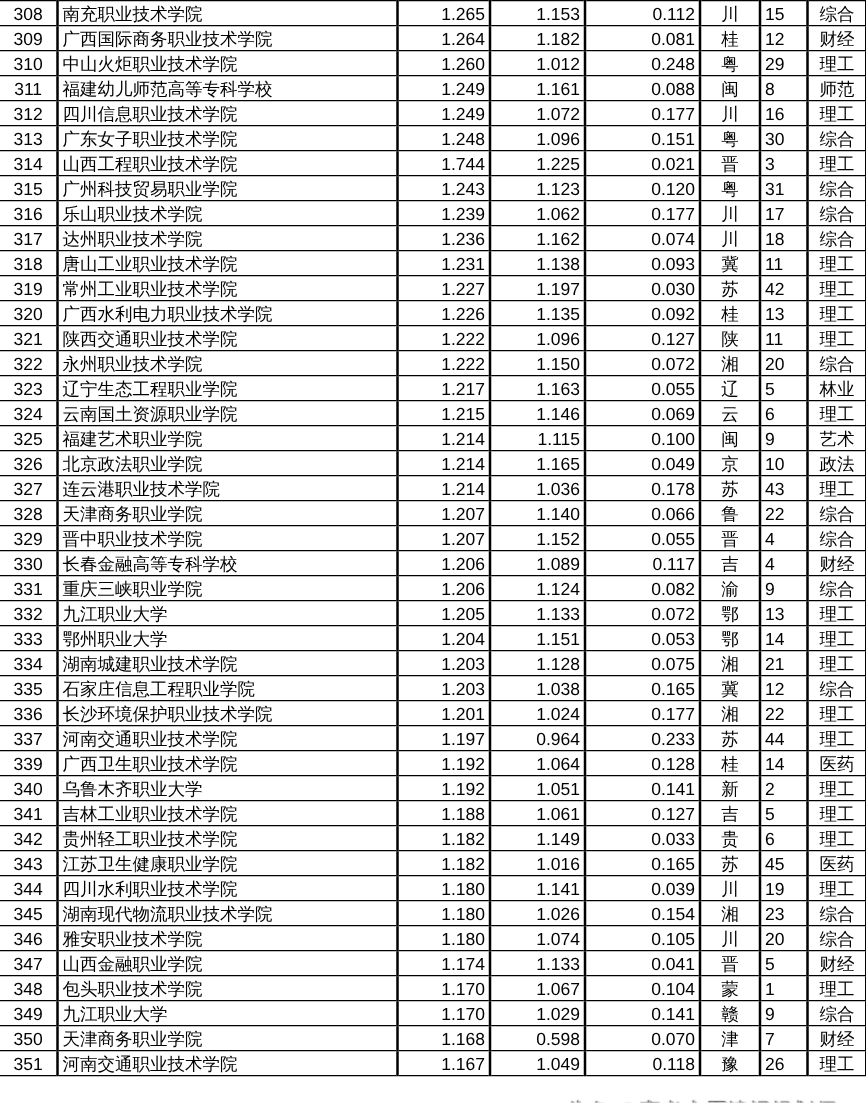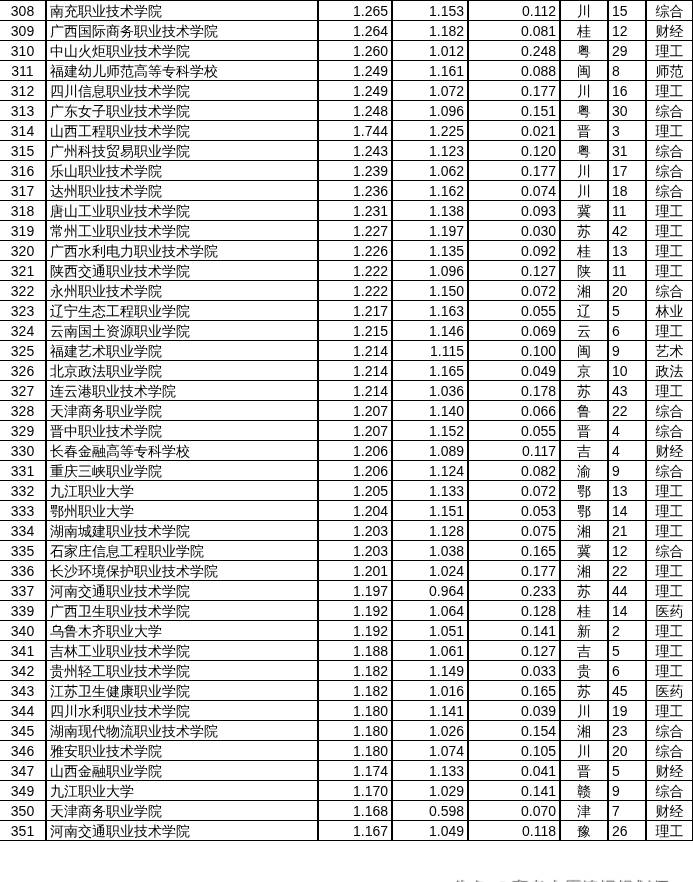--- a/index.html
+++ b/index.html
@@ -520,20 +520,31 @@
     <td class="name">山西金融职业学院</td>
     <td class="num">1.174</td>
     <td class="num">1.133</td>
     <td class="num">0.041</td>
     <td class="prov">晋</td>
     <td class="prank">5</td>
     <td class="type">财经</td>
 
   </tr>
 
+  <tr>
+    <td class="rank">348</td>
+    <td class="name">包头职业技术学院</td>
+    <td class="num">1.170</td>
+    <td class="num">1.067</td>
+    <td class="num">0.104</td>
+    <td class="prov">蒙</td>
+    <td class="prank">1</td>
+    <td class="type">理工</td>
+
+  </tr>
 
   <tr>
     <td class="rank">349</td>
     <td class="name">九江职业大学</td>
     <td class="num">1.170</td>
     <td class="num">1.029</td>
     <td class="num">0.141</td>
     <td class="prov">赣</td>
     <td class="prank">9</td>
     <td class="type">综合</td>

